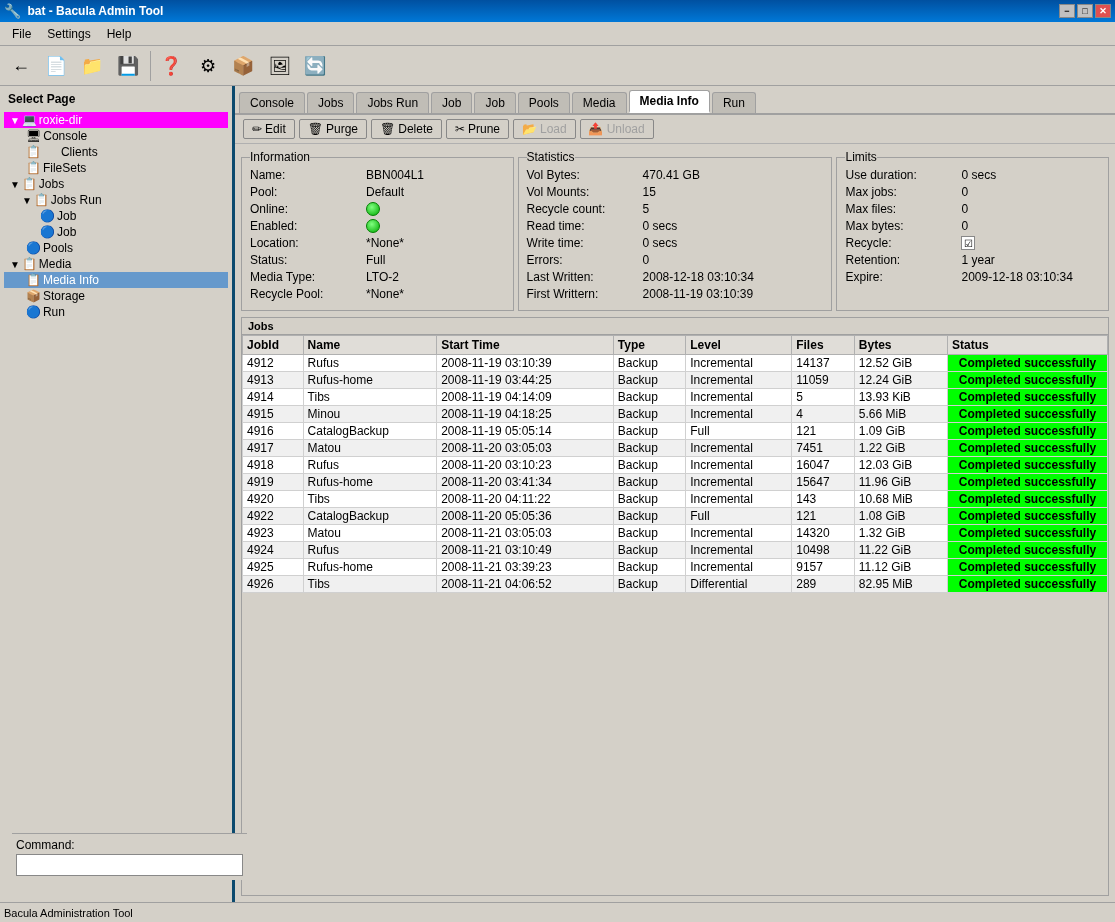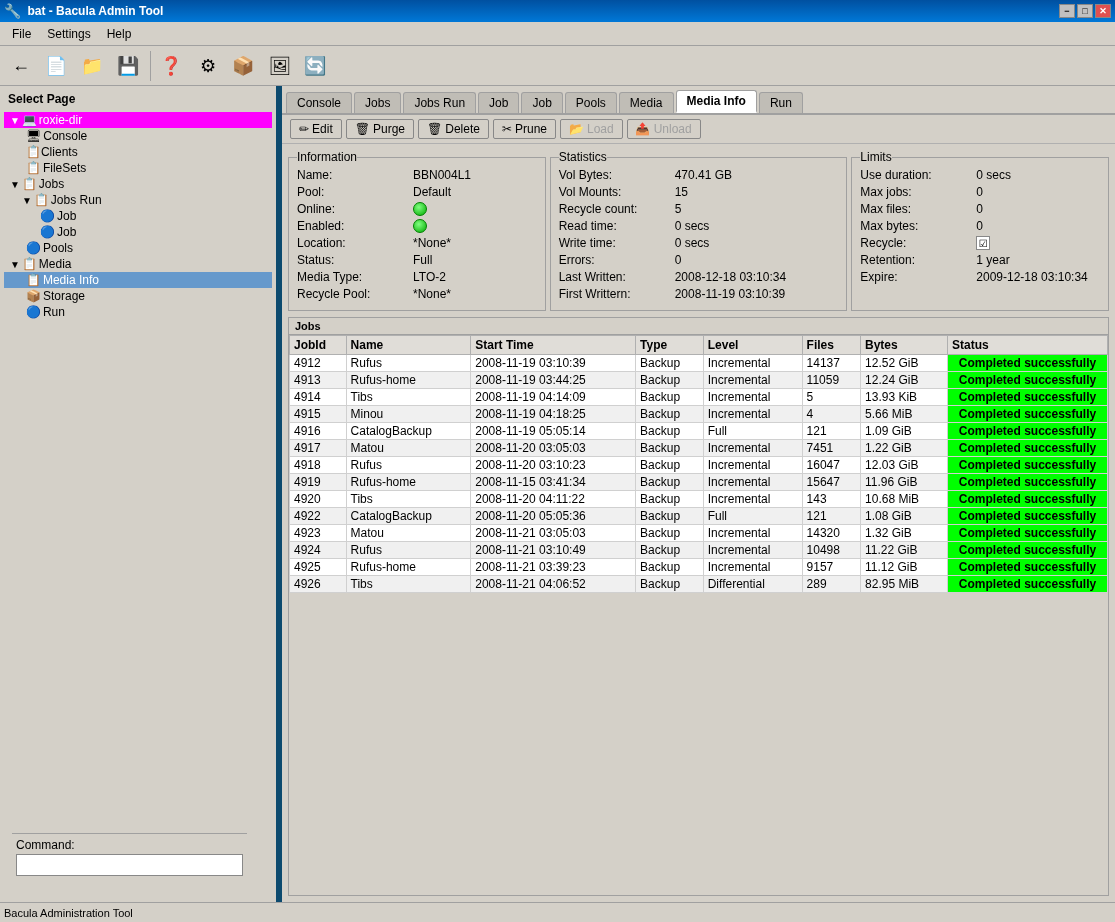--- a/index.html
+++ b/index.html
@@ -62,23 +62,23 @@
     .toolbar-sep { width: 1px; height: 30px; background: #a0a0a0; margin: 0 2px; }
     
     
     #main {
       display: flex;
       height: calc(922px - 22px - 24px - 40px - 20px);
     }
     
     
     #sidebar {
-      width: 282px;
-      background: #d4d0c8;
-      border-right: 6px solid #0c4a6e;
+      width: 235px;
+      background: #d4d0c8;
+      border-right: 3px solid #0c4a6e;
       overflow-y: auto;
       padding: 4px;
     }
     .sidebar-title {
       font-size: 12px;
       font-weight: bold;
       padding: 2px 4px;
       margin-bottom: 4px;
     }
     .tree-item {
@@ -305,21 +305,21 @@
 
     <div class="tree-item">
       <span style="display:inline-block;width:20px;"></span>
       <span>🖥</span>
       <span style="margin-left:2px;">Console</span>
     </div>
 
     <div class="tree-item">
       <span style="display:inline-block;width:20px;"></span>
       <span>📋</span>
-      <span style="margin-left:0;">Clients</span>
+      <span style="margin-left:20px;">Clients</span>
     </div>
 
     <div class="tree-item">
       <span style="display:inline-block;width:20px;"></span>
       <span>📋</span>
       <span style="margin-left:2px;">FileSets</span>
     </div>
 
     <div class="tree-item">
       <span style="display:inline-block;width:4px;"></span>
@@ -615,21 +615,21 @@
     <td>2008-11-20 03:10:23</td>
     <td>Backup</td>
     <td>Incremental</td>
     <td>16047</td>
     <td>12.03 GiB</td>
     <td class="status-success">Completed successfully</td>
   </tr>
               <tr>
     <td>4919</td>
     <td>Rufus-home</td>
-    <td>2008-11-15 03:41:34</td>
+    <td>2008-11-20 03:41:34</td>
     <td>Backup</td>
     <td>Incremental</td>
     <td>15647</td>
     <td>11.96 GiB</td>
     <td class="status-success">Completed successfully</td>
   </tr>
               <tr>
     <td>4920</td>
     <td>Tibs</td>
     <td>2008-11-20 04:11:22</td>

